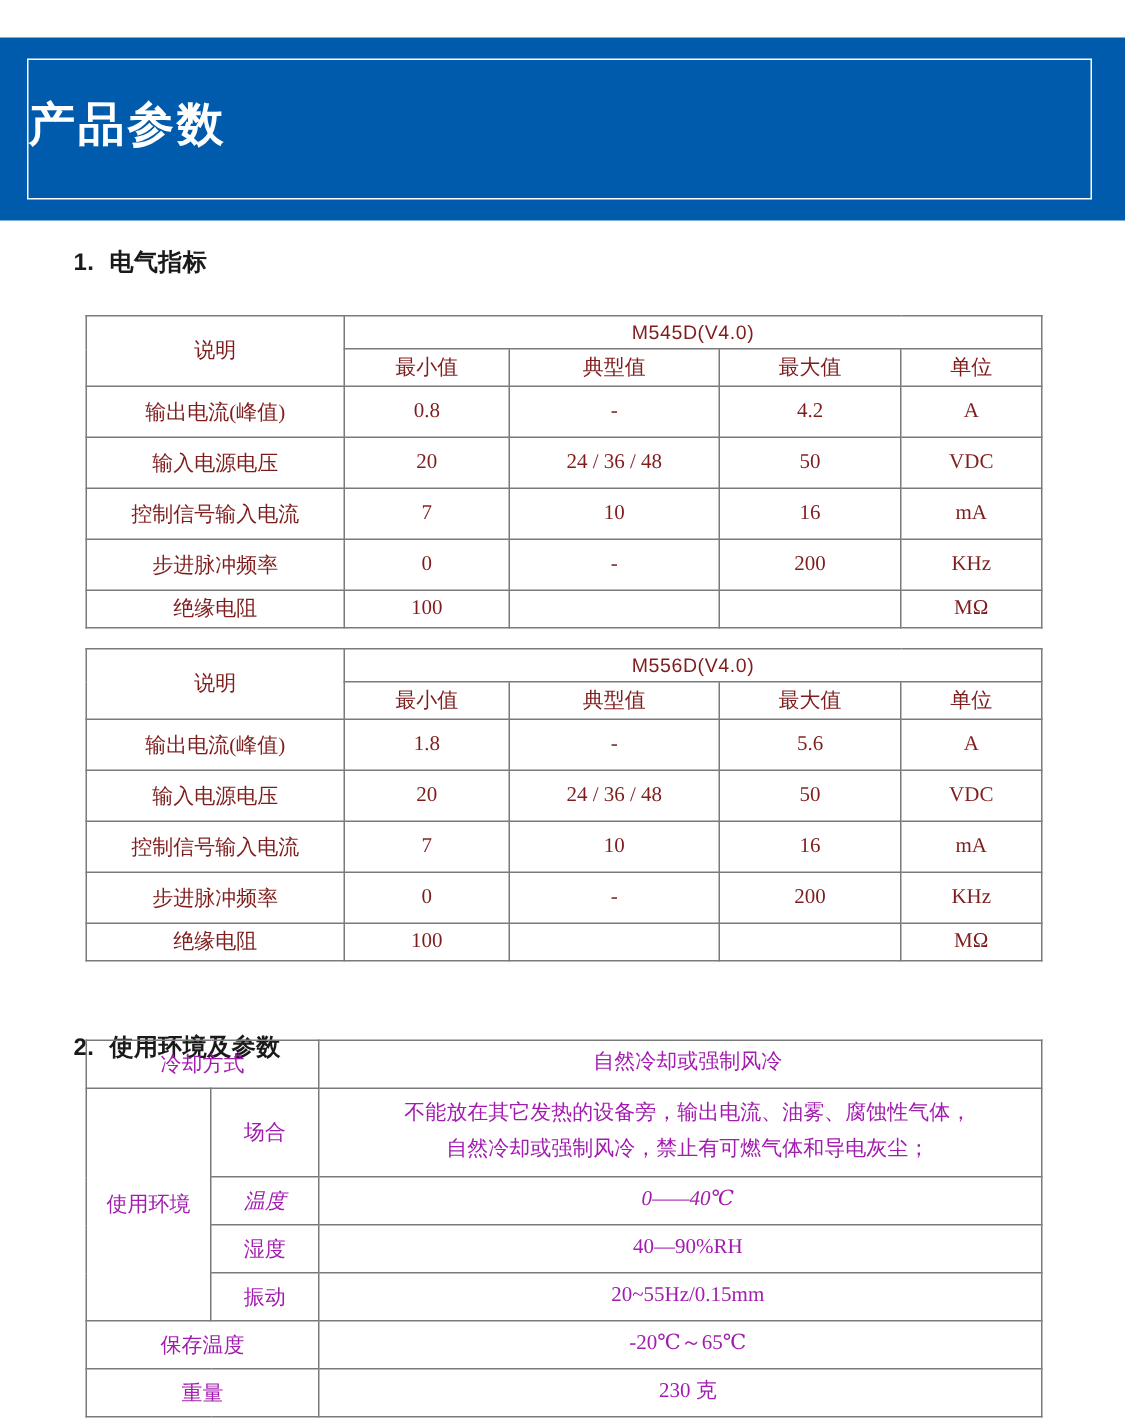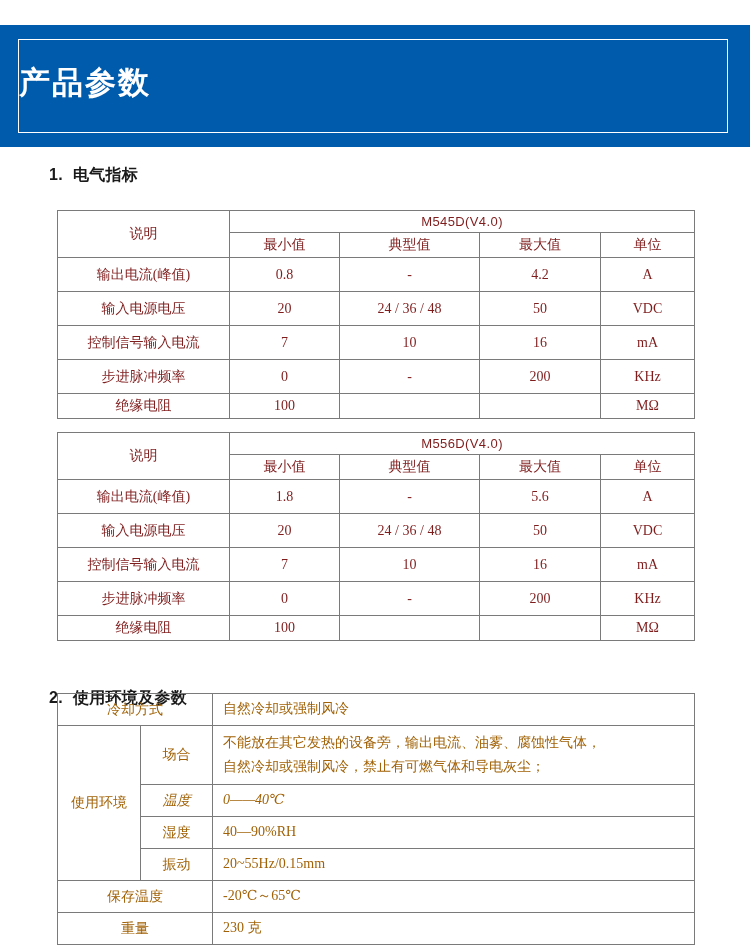--- a/index.html
+++ b/index.html
@@ -122,35 +122,35 @@
   
   #table-env {
     position: absolute;
     left: 57px;
     top: 693px;
     width: 637px;
     border-collapse: collapse;
     table-layout: fixed;
     font-family: "Liberation Serif", "DejaVu Serif", serif;
     font-size: 14px;
-    color: #a16207;
+    color: #a21caf;
   }
   #table-env td {
     border: 1px solid #7a7a7a;
     vertical-align: middle;
     padding: 0;
     font-weight: normal;
   }
   #table-env col.e-a { width: 83px; }
   #table-env col.e-b { width: 72px; }
   #table-env col.e-c { width: 482px; }
 
   .env-label { text-align: center; }
   .env-value {
-    text-align: left;
+    text-align: center;
     padding-left: 10px !important;
     line-height: 1.75;
   }
   .row-cool td   { height: 31px; }
   .row-place td  { height: 58px; }
   .row-temp td   { height: 31px; font-style: italic; }
   .row-humid td  { height: 31px; }
   .row-vibr td   { height: 31px; }
   .row-store td  { height: 31px; }
   .row-weight td { height: 31px; }

